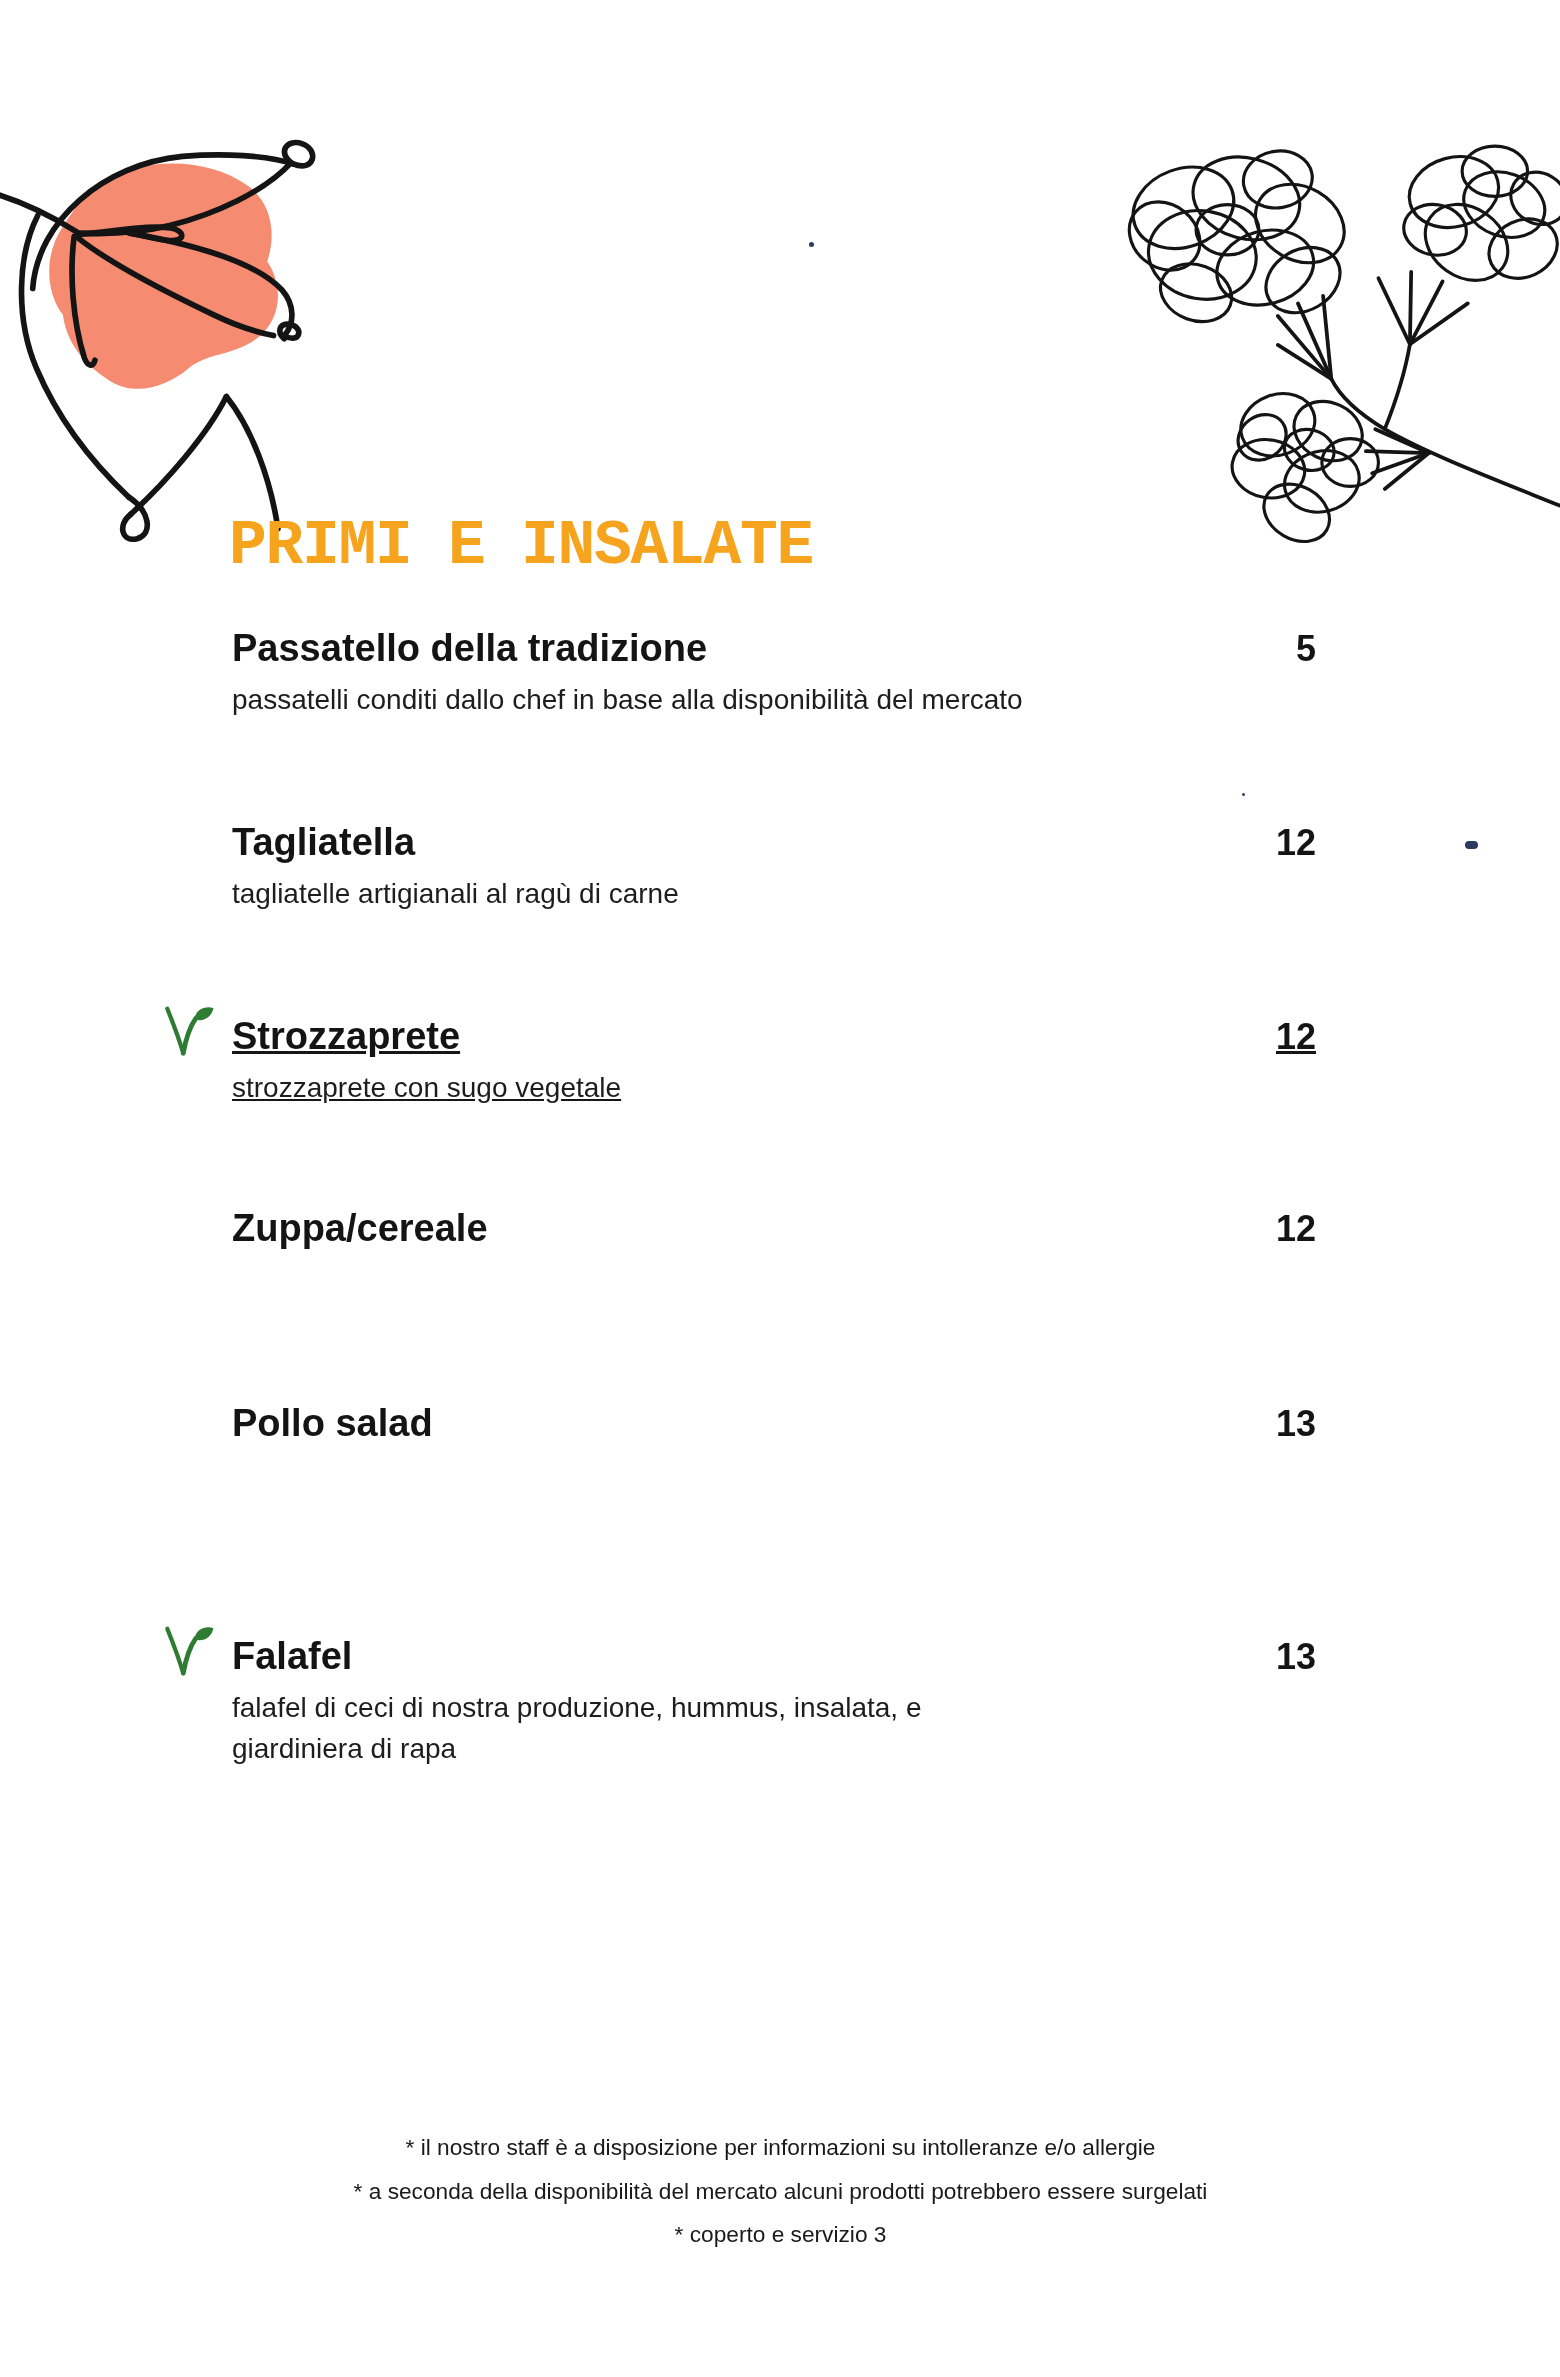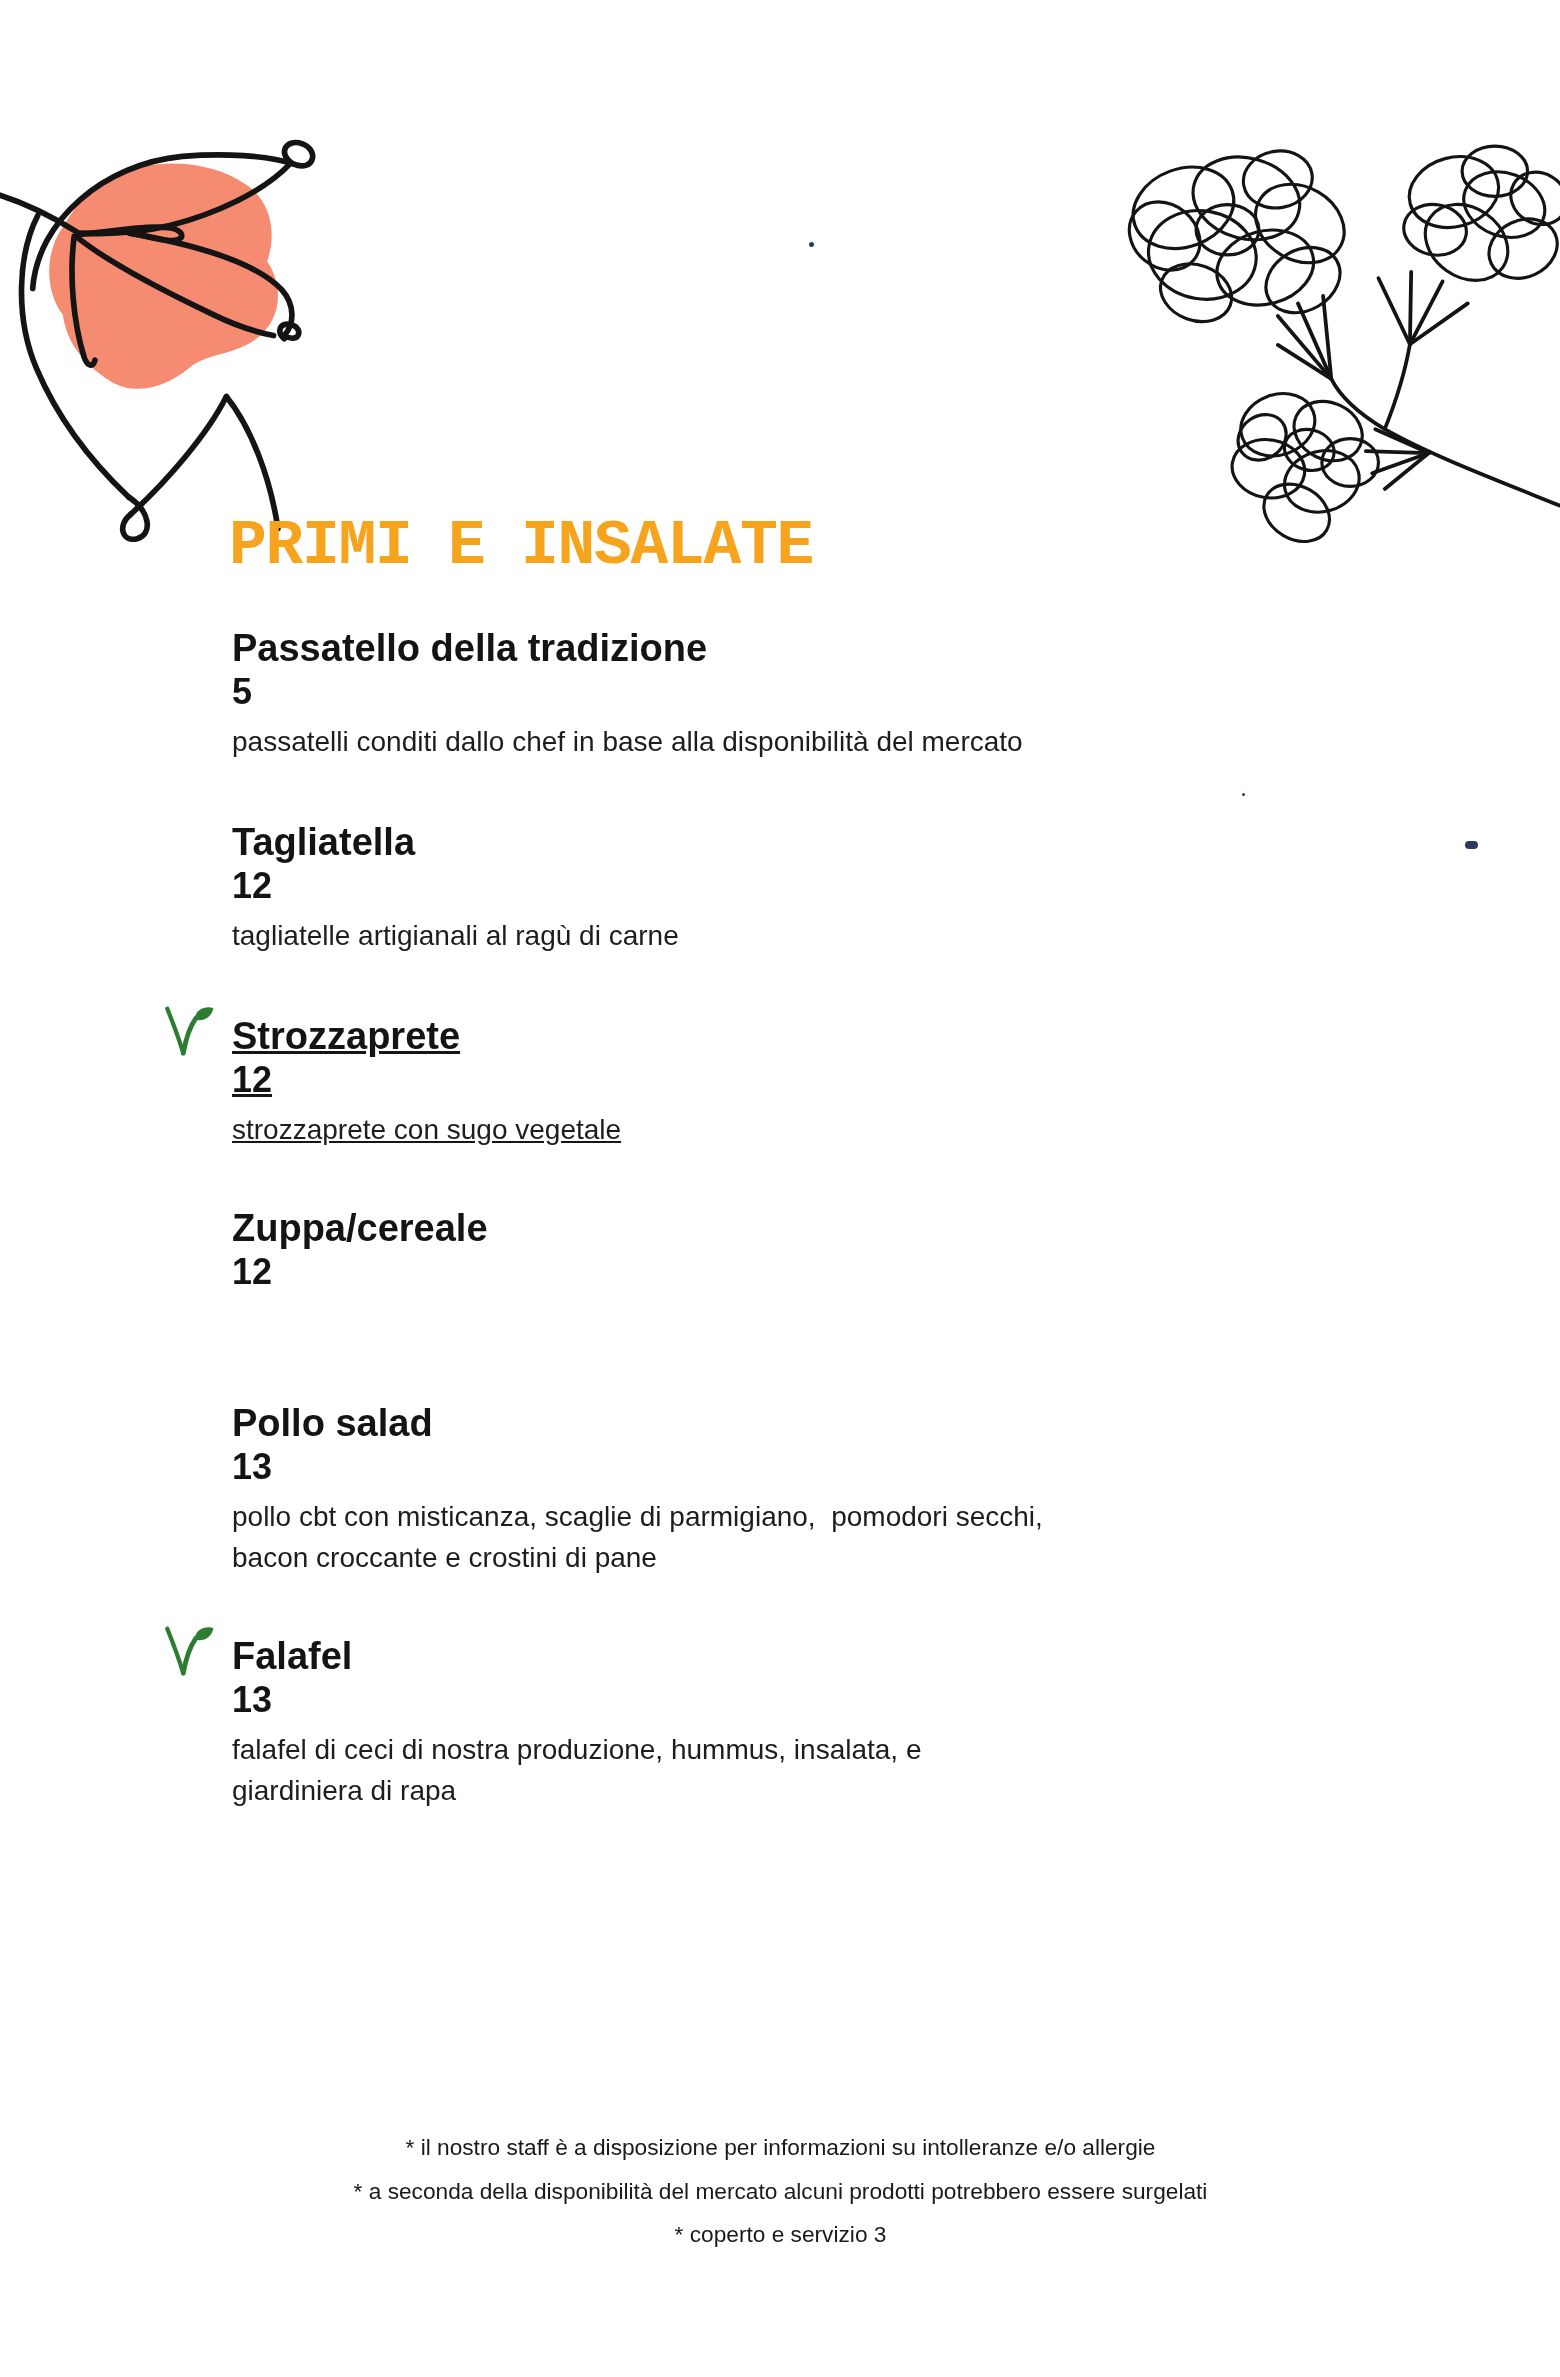--- a/index.html
+++ b/index.html
@@ -23,21 +23,21 @@
   
   .page-title {
     position:absolute; left:229px; top:515px;
     font-size:63px; font-weight:700; letter-spacing:-1.3px;
     line-height:1;
     font-family:Liberation Mono, monospace;
   }
 
   
   .item { position:absolute; left:232px; width:1084px; }
-  .item-head { display:flex; justify-content:space-between; align-items:baseline;flex-direction:column; }
+  .item-head { display:flex; justify-content:space-between; align-items:baseline; }
   .item-name { font-size:38px; font-weight:700; line-height:45px; color:#141414; }
   .item-price { font-size:36px; font-weight:700; color:#141414; }
   .item-desc {
     margin-top:8px; font-size:28px; line-height:1.47;
     color:#1d1d1d; white-space:pre-wrap; max-width:944px;
   }
   #item-0 { top:626px; }
   #item-1 { top:820px; }
   #item-2 { top:1014px;text-decoration:underline; }
   #item-3 { top:1206px; }
@@ -163,22 +163,20 @@
     <span class="item-name">Zuppa/cereale</span>
     <span class="item-price">12</span>
   </div>
 </div>
 
 <div class="item" id="item-4">
   <div class="item-head">
     <span class="item-name">Pollo salad</span>
     <span class="item-price">13</span>
   </div>
-  <div class="item-desc">pollo cbt con misticanza, scaglie di parmigiano,  pomodori secchi,
-bacon croccante e crostini di pane</div>
 </div>
 
 <div class="item" id="item-5">
   <svg class="vegan-badge" viewBox="0 0 100 100">
     <path d="M10 6 C22 36, 32 62, 40 90" stroke="#2E7B32" stroke-width="8" stroke-linecap="round" fill="none"></path>
     <path d="M40 90 C46 58, 54 38, 64 24" stroke="#2E7B32" stroke-width="9" stroke-linecap="round" fill="none"></path>
     <path d="M62 26 C62 8, 82 0, 97 5 C94 22, 77 32, 62 26 Z" fill="#2E7B32"></path>
   </svg>
   <div class="item-head">
     <span class="item-name">Falafel</span>

